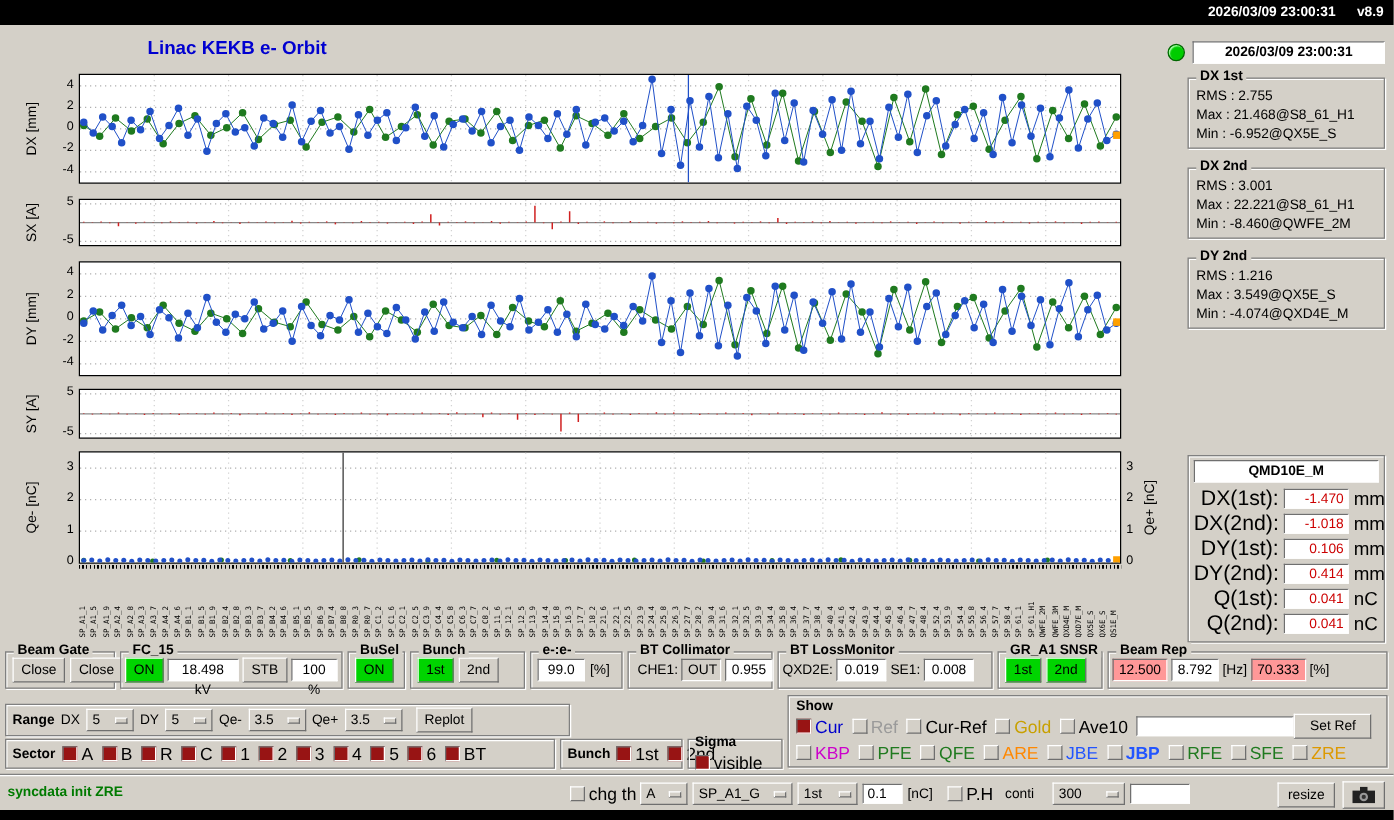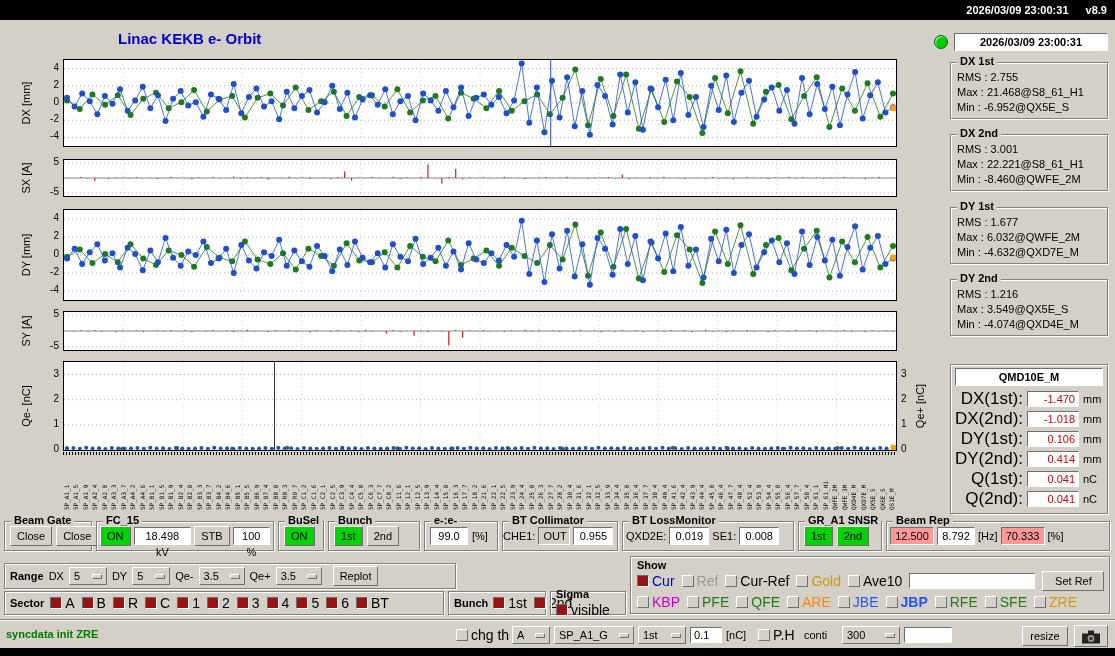--- a/index.html
+++ b/index.html
@@ -43,21 +43,21 @@
 .stats{position:absolute;left:950px;top:62px;width:158px}
 .rgroup{position:relative;border:1px solid #808080;box-shadow:inset 1px 1px 0 #fff,1px 1px 0 #fff;margin-bottom:15px;padding:7px 6px 3px 6px}
 .rgroup.gap{margin-top:16px}
 .rgroup-label{position:absolute;top:-8px;left:6px;background:#d4d0c8;padding:0 3px;font-weight:bold}
 .rline{font-size:11px;line-height:15px;white-space:nowrap}
 .qmd{position:absolute;left:950px;top:364px;width:158px;border:1px solid #808080;box-shadow:inset 1px 1px 0 #fff,1px 1px 0 #fff;padding:3px 4px 4px 4px}
 .qtitle{height:18px;line-height:16px;text-align:center;font-weight:bold;background:#fff;border-top:1px solid #6f6f6f;border-left:1px solid #6f6f6f;border-right:1px solid #fff;border-bottom:1px solid #fff;margin-bottom:3px}
 .qrow{display:flex;align-items:center;justify-content:flex-end;gap:4px;height:20px}
 .qlabel{font-size:17px}
 .qval{display:inline-block;width:52px;height:16px;line-height:14px;text-align:right;padding:0 3px;color:#cc0000;background:#fff;border-top:1px solid #6f6f6f;border-left:1px solid #6f6f6f;border-right:1px solid #fff;border-bottom:1px solid #fff}
-.qunit{width:20px;font-size:11px}
+.qunit{width:20px;font-size:15px}
 
 .show-label{position:absolute;top:2px;left:6px;font-weight:bold}
 .showrow1{position:absolute;top:14px;left:6px;right:4px;display:flex;align-items:center}
 .showrow2{position:absolute;top:37px;left:6px;display:flex;align-items:center}
 
 .statusmsg{position:absolute;left:6px;top:628px;font-weight:bold;color:#007a00}
 .divider{position:absolute;left:0;top:619px;width:1115px;height:2px;border-top:1px solid #808080;border-bottom:1px solid #fff}
 .plainlab{font-size:11px;white-space:nowrap}
 </style>
 </head>
@@ -1054,26 +1054,20 @@
       <div class="rline">RMS : 2.755</div>
       <div class="rline">Max : 21.468@S8_61_H1</div>
       <div class="rline">Min : -6.952@QX5E_S</div>
     </div>
     <div class="rgroup">
       <div class="rgroup-label">DX 2nd</div>
       <div class="rline">RMS : 3.001</div>
       <div class="rline">Max : 22.221@S8_61_H1</div>
       <div class="rline">Min : -8.460@QWFE_2M</div>
     </div>
-    <div class="rgroup gap">
-      <div class="rgroup-label">DY 1st</div>
-      <div class="rline">RMS : 1.677</div>
-      <div class="rline">Max : 6.032@QWFE_2M</div>
-      <div class="rline">Min : -4.632@QXD7E_M</div>
-    </div>
     <div class="rgroup">
       <div class="rgroup-label">DY 2nd</div>
       <div class="rline">RMS : 1.216</div>
       <div class="rline">Max : 3.549@QX5E_S</div>
       <div class="rline">Min : -4.074@QXD4E_M</div>
     </div>
   </div>
 
 <div class="qmd">
   <div class="qtitle">QMD10E_M</div>
@@ -1142,21 +1136,21 @@
 </div>
 <div class="fgroup" style="left:424px;top:521px;width:74px;height:30px">
   <span class="fglabel">e-:e-</span>
   <div class="fgrow">
     <span class="disp" style="width:38px">99.0</span>
     <span class="plainlab">[%]</span>
   </div>
 </div>
 <div class="fgroup" style="left:502px;top:521px;width:116px;height:30px">
   <span class="fglabel">BT Collimator</span>
-  <div class="fgrow" style="gap:3px;padding:0 0">
+  <div class="fgrow" style="gap:3px;padding:0 7px">
     <span class="plainlab">CHE1:</span>
     <span class="disp gray" style="width:32px">OUT</span>
     <span class="disp" style="width:40px">0.955</span>
   </div>
 </div>
 <div class="fgroup" style="left:622px;top:521px;width:172px;height:30px">
   <span class="fglabel">BT LossMonitor</span>
   <div class="fgrow" style="gap:3px;padding:0 3px">
     <span class="plainlab">QXD2E:</span>
     <span class="disp" style="width:40px">0.019</span>
@@ -1222,21 +1216,21 @@
           <span class="cbox"></span>
           <span class="cblabel" style="color: rgb(0, 0, 0);">Cur-Ref</span>
         </span><span class="cbwrap">
           <span class="cbox"></span>
           <span class="cblabel" style="color: rgb(200, 160, 0);">Gold</span>
         </span><span class="cbwrap">
           <span class="cbox"></span>
           <span class="cblabel" style="color: rgb(0, 0, 0);">Ave10</span>
         </span></span>
     <input class="tinput" style="width: 126px;" value="">
-    <button class="btn" style="margin-left:7px;width:62px">Set Ref</button>
+    <button class="btn" style="margin-left:0;width:62px">Set Ref</button>
   </div>
   <div class="showrow2">
       <span class="cbwrap">
         <span class="cbox"></span>
         <span class="cblabel" style="color: rgb(204, 0, 204);">KBP</span>
       </span>
       <span class="cbwrap">
         <span class="cbox"></span>
         <span class="cblabel" style="color: rgb(31, 122, 31);">PFE</span>
       </span>

